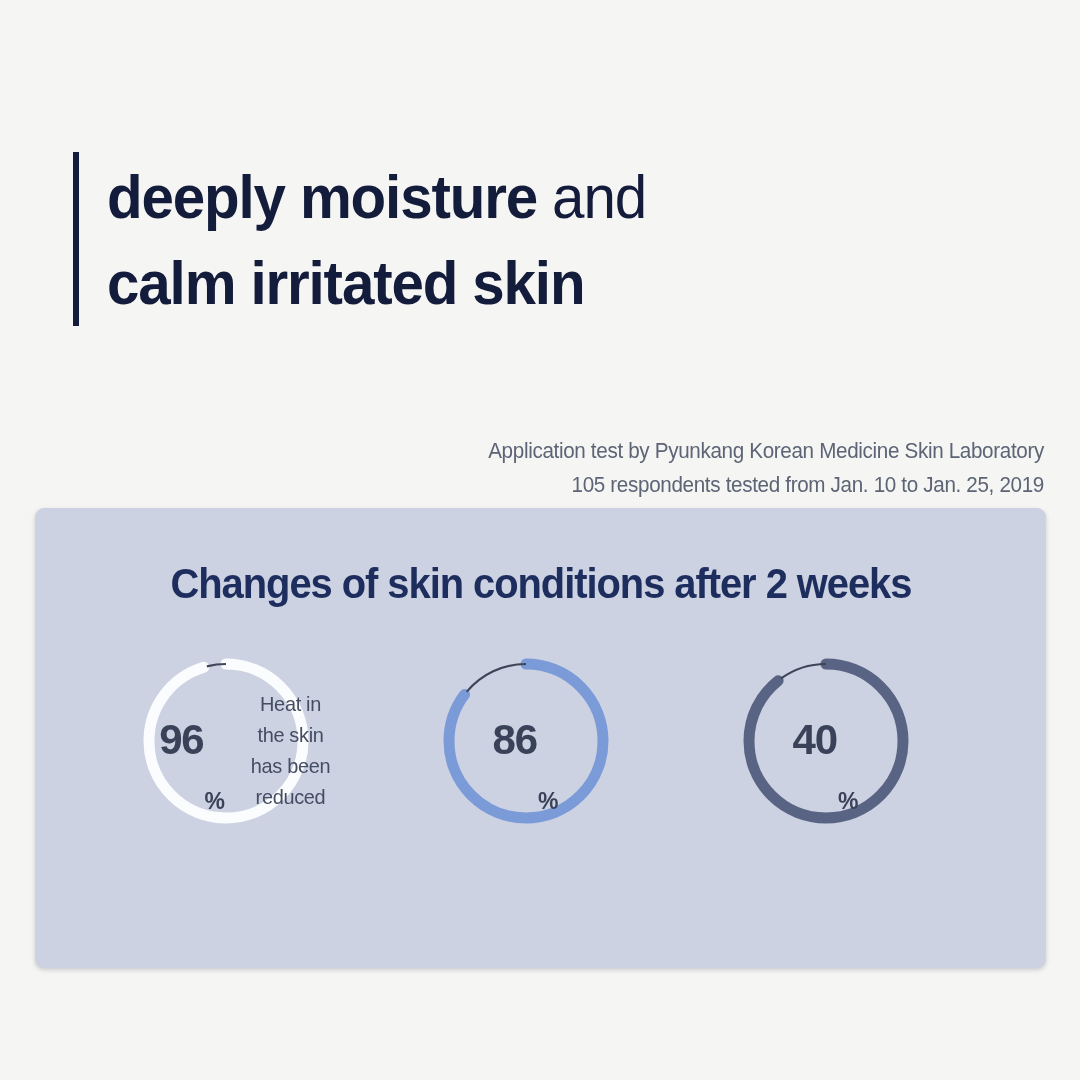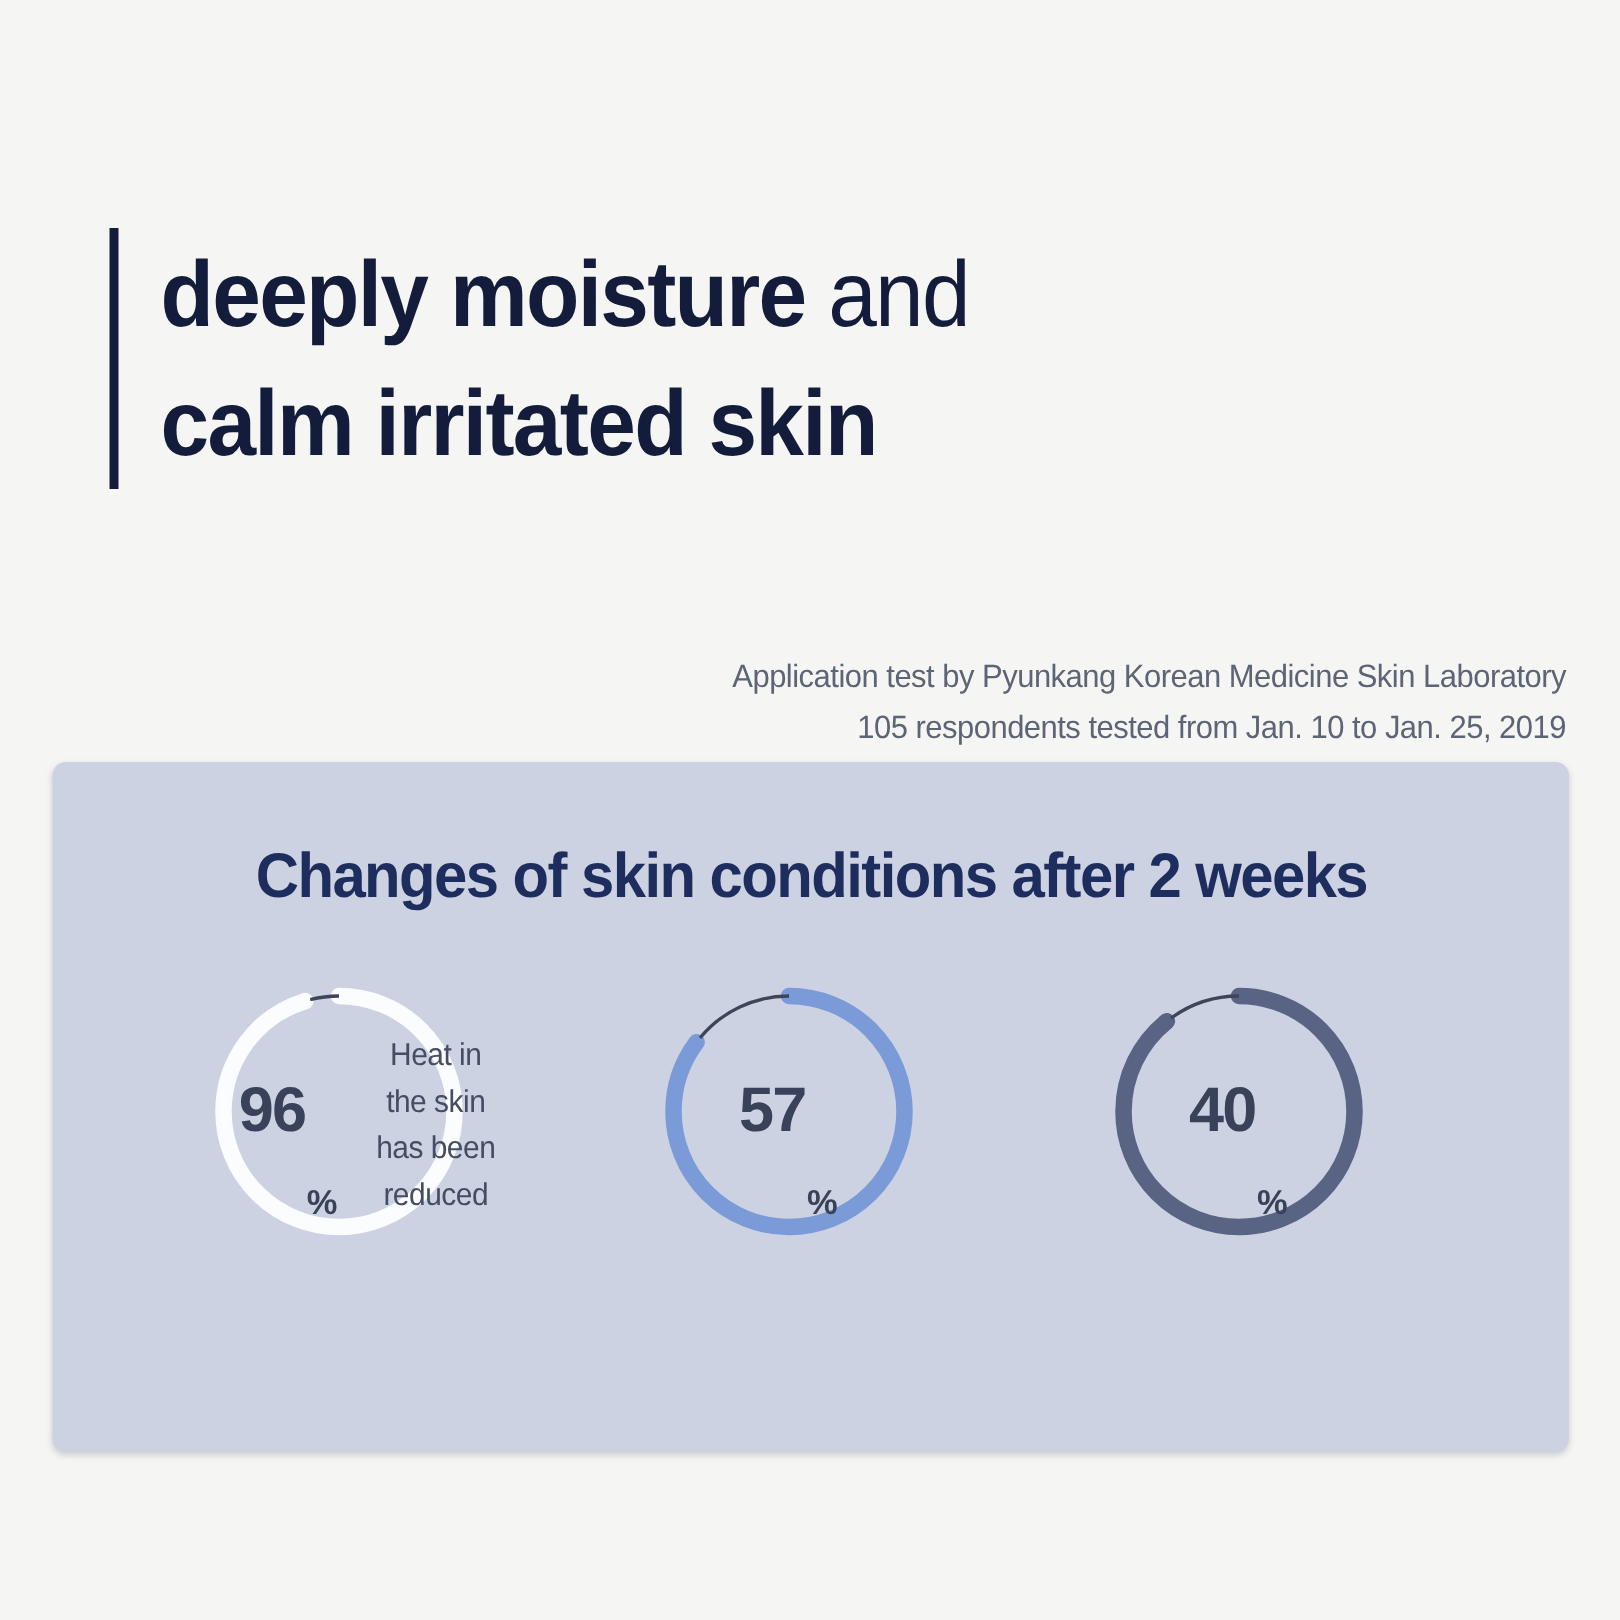--- a/index.html
+++ b/index.html
@@ -197,21 +197,21 @@
       </div>
     </div>
 
     <div class="donut-cell">
       <div class="donut-wrap">
         <svg viewBox="0 0 166 166">
           <circle class="ring-arc" cx="83" cy="83" r="77" fill="none" stroke-linecap="round" stroke-width="11" stroke="#7b9ad8" stroke-dasharray="412.0725310414322 483.80526865282815" transform="rotate(-90 83 83)"></circle>
           <path class="ring-needle" fill="none" stroke-width="2.2" d="M 83 6 A 77 77 0 0 0 23.67048030626424 33.918352789350884" stroke="#3f4558"></path>
         </svg>
         <div class="donut-value">
-          <span class="donut-num" style="color: rgb(58, 66, 89);">57</span>
+          <span class="donut-num" style="color: rgb(58, 66, 89);">86</span>
           <span class="donut-pct" style="color: rgb(58, 66, 89);">%</span>
         </div>
       </div>
     </div>
 
     <div class="donut-cell">
       <div class="donut-wrap">
         <svg viewBox="0 0 166 166">
           <circle class="ring-arc" cx="83" cy="83" r="77" fill="none" stroke-linecap="round" stroke-width="11" stroke="#596383" stroke-dasharray="431.4247417875453 483.80526865282815" transform="rotate(-90 83 83)"></circle>
           <path class="ring-needle" fill="none" stroke-width="2.2" d="M 83 6 A 77 77 0 0 0 37.740535573479576 20.705691433129047" stroke="#3f4558"></path>

